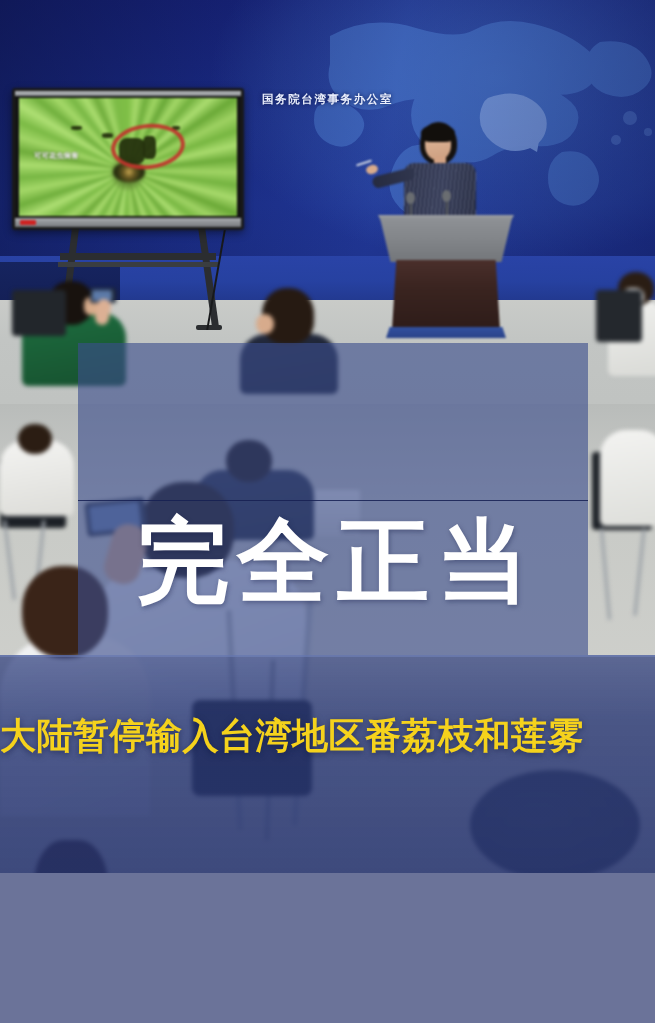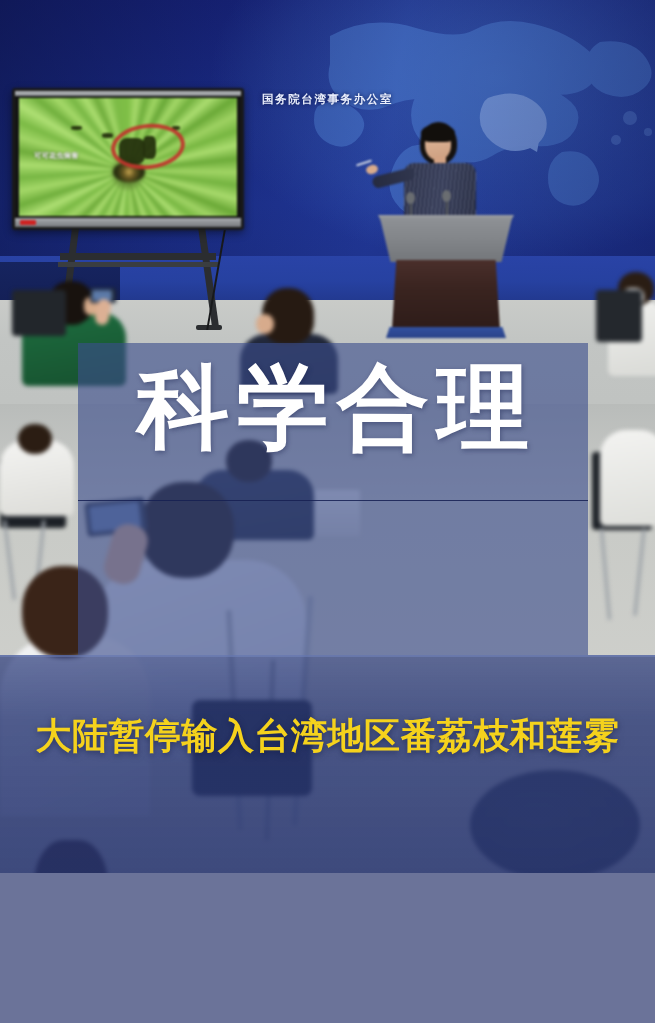--- a/index.html
+++ b/index.html
@@ -239,21 +239,21 @@
   .lower-wash{
     position:absolute;left:0;top:655px;width:655px;height:218px;
     background:linear-gradient(180deg,rgba(44,60,124,.70) 0%,rgba(40,55,116,.80) 30%,rgba(38,52,112,.86) 100%);
   }
   .wash-top-line{
     position:absolute;left:0;top:655px;width:655px;height:2px;
     background:rgba(120,140,200,.45);
   }
   .subtitle{
     position:absolute;left:0;top:712px;width:655px;
-    text-align:center;
+    text-align:left;
     color:#f5d21c;
     font-size:36px;
     font-weight:700;
     letter-spacing:.5px;
     text-shadow:0 2px 6px rgba(12,20,60,.55);
   }
   .footer-band{
     position:absolute;left:0;top:873px;width:655px;height:150px;
     background:#6b7399;
   }
@@ -417,21 +417,21 @@
       <div class="chair-leg" style="left:268px;top:660px;height:180px;width:4px;transform:rotate(2deg);background:#989ea4;"></div>
       <div class="chair-back" style="left:192px;top:700px;width:120px;height:96px;background:#20242a;border-radius:8px;"></div>
       <div style="position:absolute;left:470px;top:770px;width:170px;height:110px;background:radial-gradient(ellipse at 40% 40%,#2f3744,#1d232c);border-radius:50%;opacity:.85;"></div>
     </div>
 
   </div>
 
   <div class="panel"></div>
   <div class="panel-rule"></div>
 
-  <div class="headline" id="headline1">科学合理</div>
+  <div class="headline" id="headline2">完全正当</div>
 
   <div class="lower-wash"></div>
   <div class="wash-top-line"></div>
 
   <div class="subtitle">大陆暂停输入台湾地区番荔枝和莲雾</div>
 
   <div class="footer-band"></div>
 
 </div>
 

